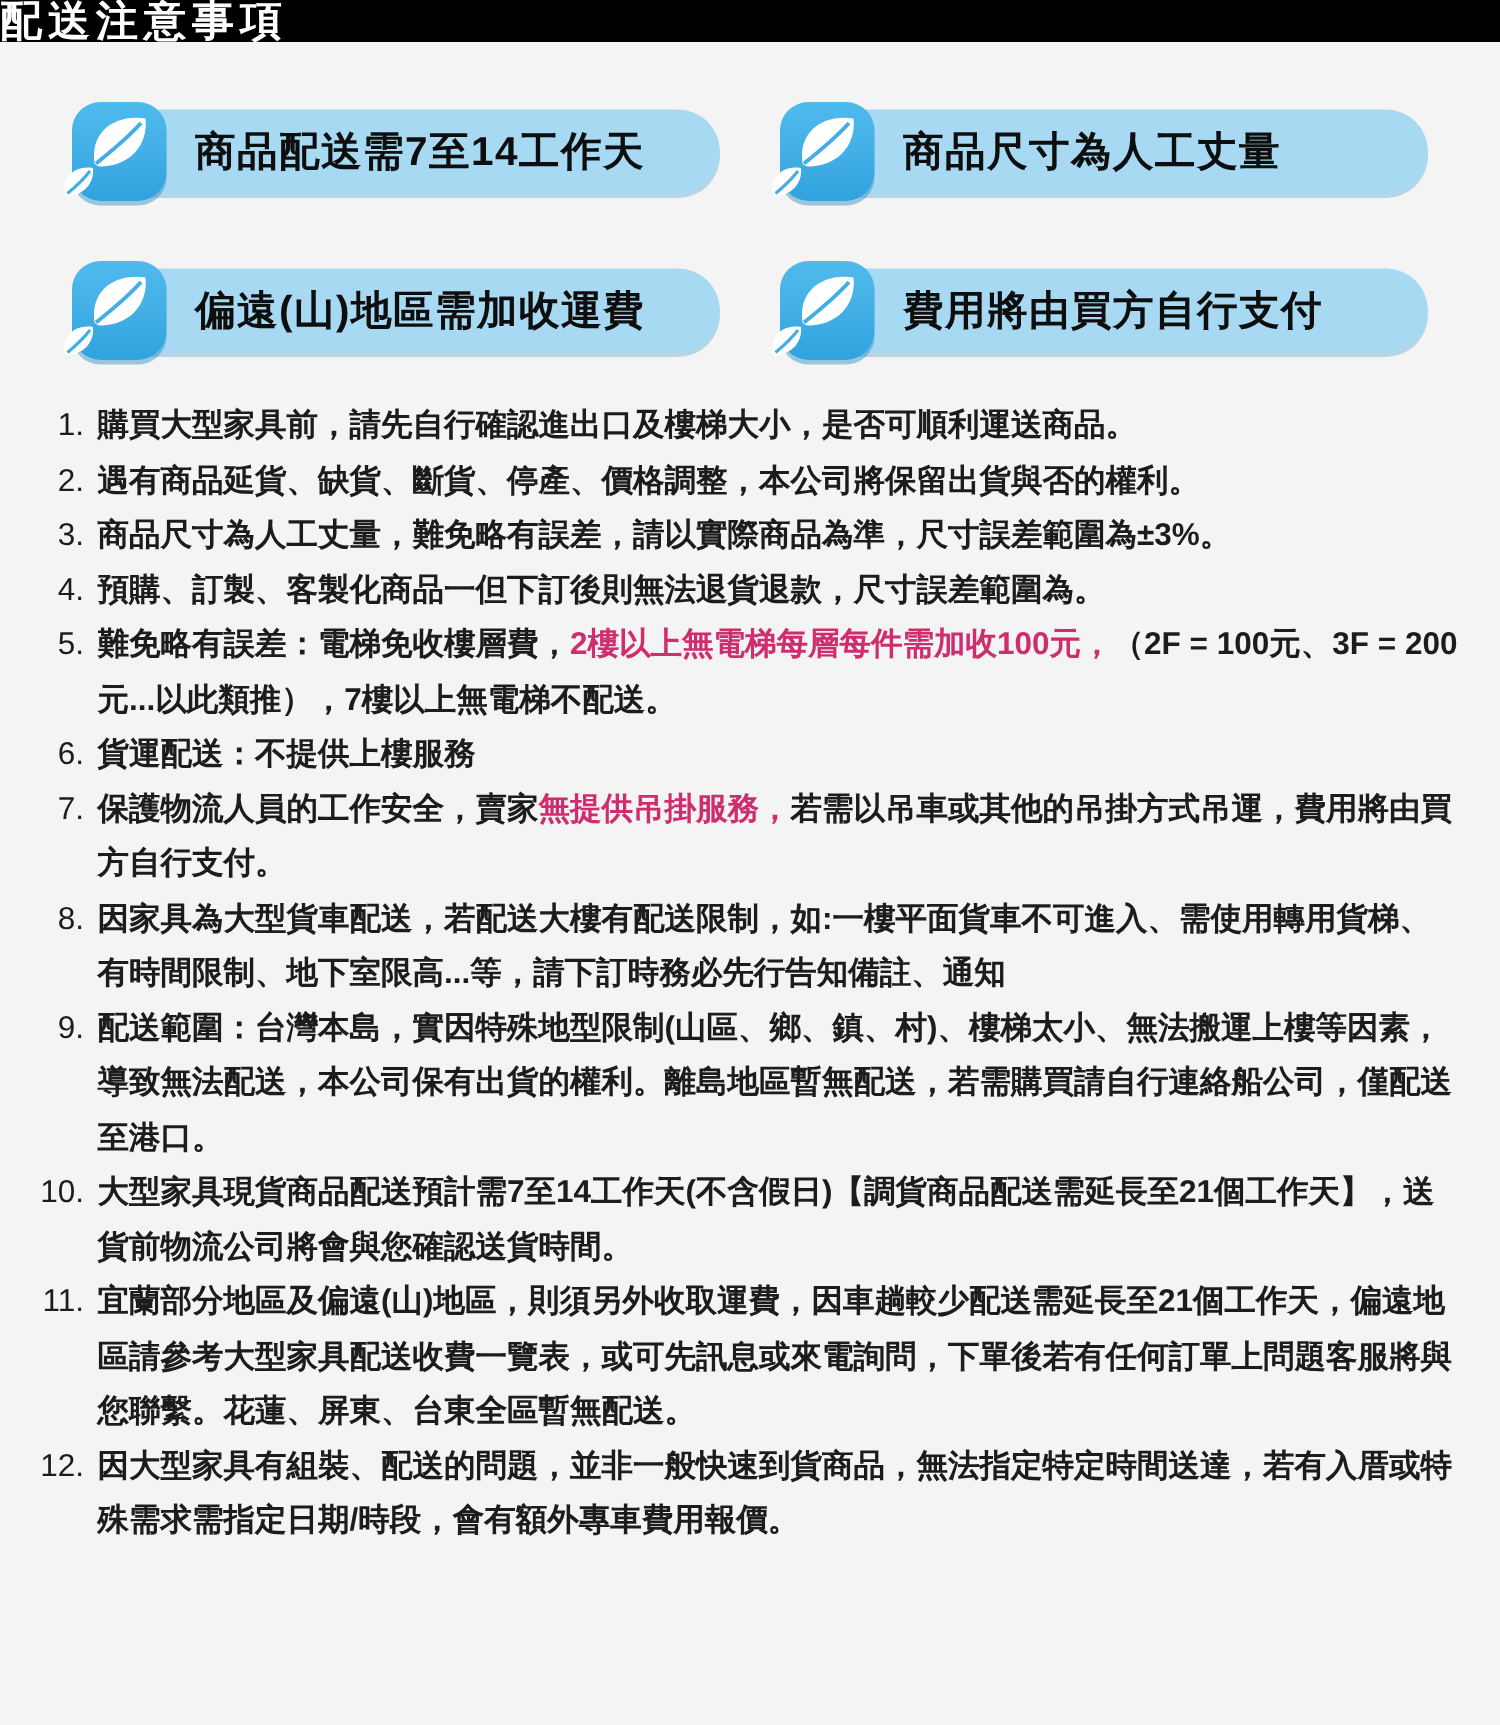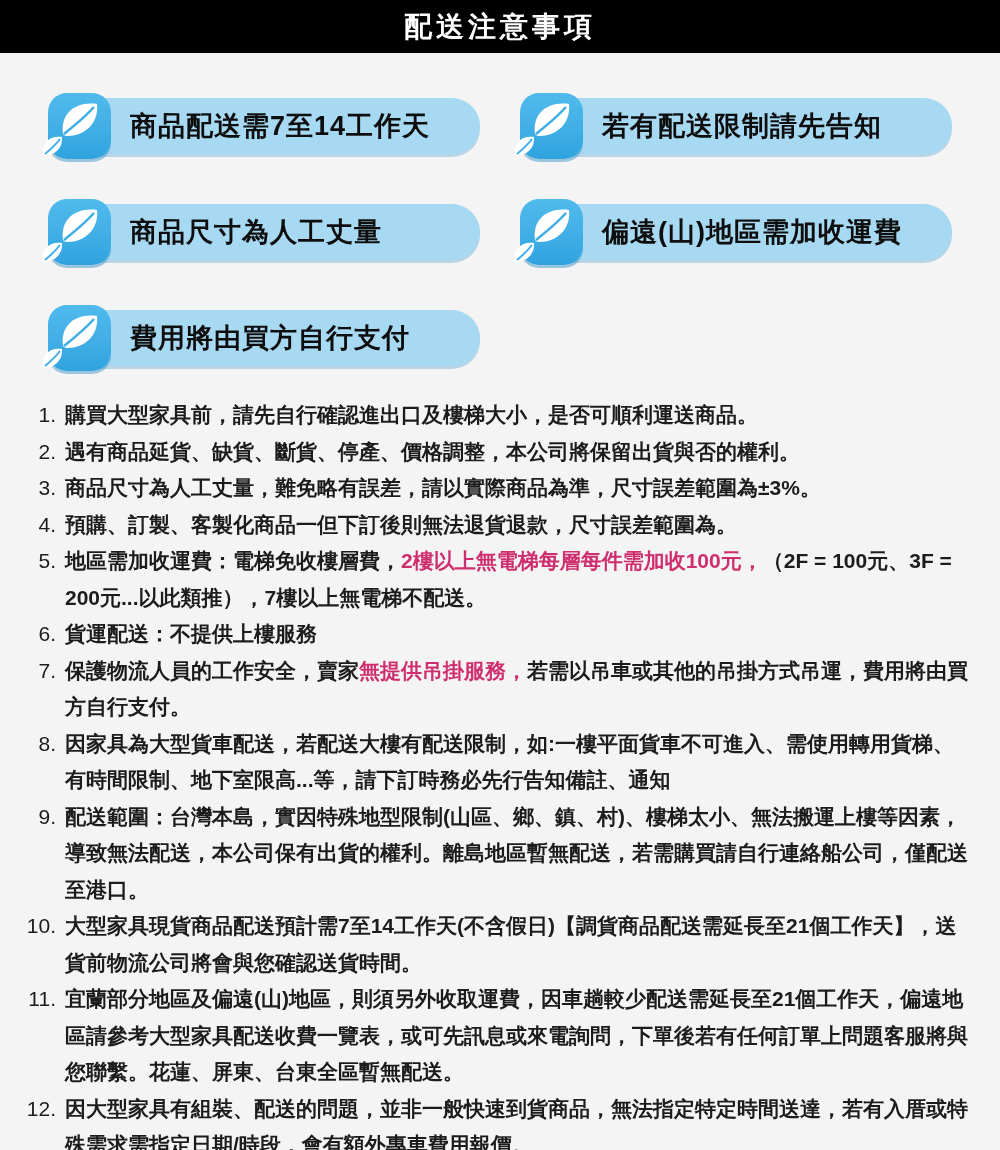--- a/index.html
+++ b/index.html
@@ -12,22 +12,22 @@
   html,body{margin:0;padding:0;}
   body{
     width:1000px;height:1150px;background:var(--page-bg);
     font-family:"Liberation Sans","DejaVu Sans",sans-serif;
     color:var(--text-black);
   }
   .page{width:1000px;height:1150px;overflow:hidden;background:var(--page-bg);}
 
   
   .header{
-    height:53px;background:var(--header-bg);
-    display:flex;align-items:center;justify-content:center;
+    height:28px;background:var(--header-bg);
+    display:flex;align-items:center;
   }
   .header h1{
     margin:0;font-size:28px;font-weight:700;color:var(--header-text);
     letter-spacing:4px;line-height:40px;
   }
 
   
   .badges{
     display:grid;grid-template-columns:1fr 1fr;
     column-gap:62px;row-gap:23px;
@@ -80,31 +80,20 @@
         <svg width="63" height="66" viewBox="0 0 63 66">
           <path fill="#ffffff" d="M15 41 C12 21 27 8 49 11 C51 30 37 43 19 43 C17 43 16 42 15 41 Z"></path>
           <path fill="none" stroke="#41aee6" stroke-width="2.6" d="M16 41 C26 33 38 23 46 14"></path>
           <path fill="#ffffff" d="M-5 62 C-7 50 2 42 14 44 C15 55 7 62 -3 63 Z"></path>
           <path fill="none" stroke="#41aee6" stroke-width="2" d="M-3 61 C3 56 9 50 12 46"></path>
         </svg>
       </span>
       <span class="badge-pill">商品配送需7至14工作天</span>
     </div>
 
-    <div class="badge">
-      <span class="badge-icon">
-        <svg width="63" height="66" viewBox="0 0 63 66">
-          <path fill="#ffffff" d="M15 41 C12 21 27 8 49 11 C51 30 37 43 19 43 C17 43 16 42 15 41 Z"></path>
-          <path fill="none" stroke="#41aee6" stroke-width="2.6" d="M16 41 C26 33 38 23 46 14"></path>
-          <path fill="#ffffff" d="M-5 62 C-7 50 2 42 14 44 C15 55 7 62 -3 63 Z"></path>
-          <path fill="none" stroke="#41aee6" stroke-width="2" d="M-3 61 C3 56 9 50 12 46"></path>
-        </svg>
-      </span>
-      <span class="badge-pill">若有配送限制請先告知</span>
-    </div>
 
 
     <div class="badge">
       <span class="badge-icon">
         <svg width="63" height="66" viewBox="0 0 63 66">
           <path fill="#ffffff" d="M15 41 C12 21 27 8 49 11 C51 30 37 43 19 43 C17 43 16 42 15 41 Z"></path>
           <path fill="none" stroke="#41aee6" stroke-width="2.6" d="M16 41 C26 33 38 23 46 14"></path>
           <path fill="#ffffff" d="M-5 62 C-7 50 2 42 14 44 C15 55 7 62 -3 63 Z"></path>
           <path fill="none" stroke="#41aee6" stroke-width="2" d="M-3 61 C3 56 9 50 12 46"></path>
         </svg>
@@ -150,21 +139,21 @@
       <div class="note">
         <span class="num">3.</span>
         <div class="txt"><span>商品尺寸為人工丈量，難免略有誤差，請以實際商品為準，尺寸誤差範圍為±3%。</span></div>
       </div>
       <div class="note">
         <span class="num">4.</span>
         <div class="txt"><span>預購、訂製、客製化商品一但下訂後則無法退貨退款，尺寸誤差範圍為。</span></div>
       </div>
       <div class="note">
         <span class="num">5.</span>
-        <div class="txt"><span>地區需加收運費：電梯免收樓層費，</span><span class="hl">2樓以上無電梯每層每件需加收100元，</span><span>（2F = 100元、3F = 200元...以此類推），7樓以上無電梯不配送。</span></div>
+        <div class="txt"><span>難免略有誤差：電梯免收樓層費，</span><span class="hl">2樓以上無電梯每層每件需加收100元，</span><span>（2F = 100元、3F = 200元...以此類推），7樓以上無電梯不配送。</span></div>
       </div>
       <div class="note">
         <span class="num">6.</span>
         <div class="txt"><span>貨運配送：不提供上樓服務</span></div>
       </div>
       <div class="note">
         <span class="num">7.</span>
         <div class="txt"><span>保護物流人員的工作安全，賣家</span><span class="hl">無提供吊掛服務，</span><span>若需以吊車或其他的吊掛方式吊運，費用將由買方自行支付。</span></div>
       </div>
       <div class="note">

